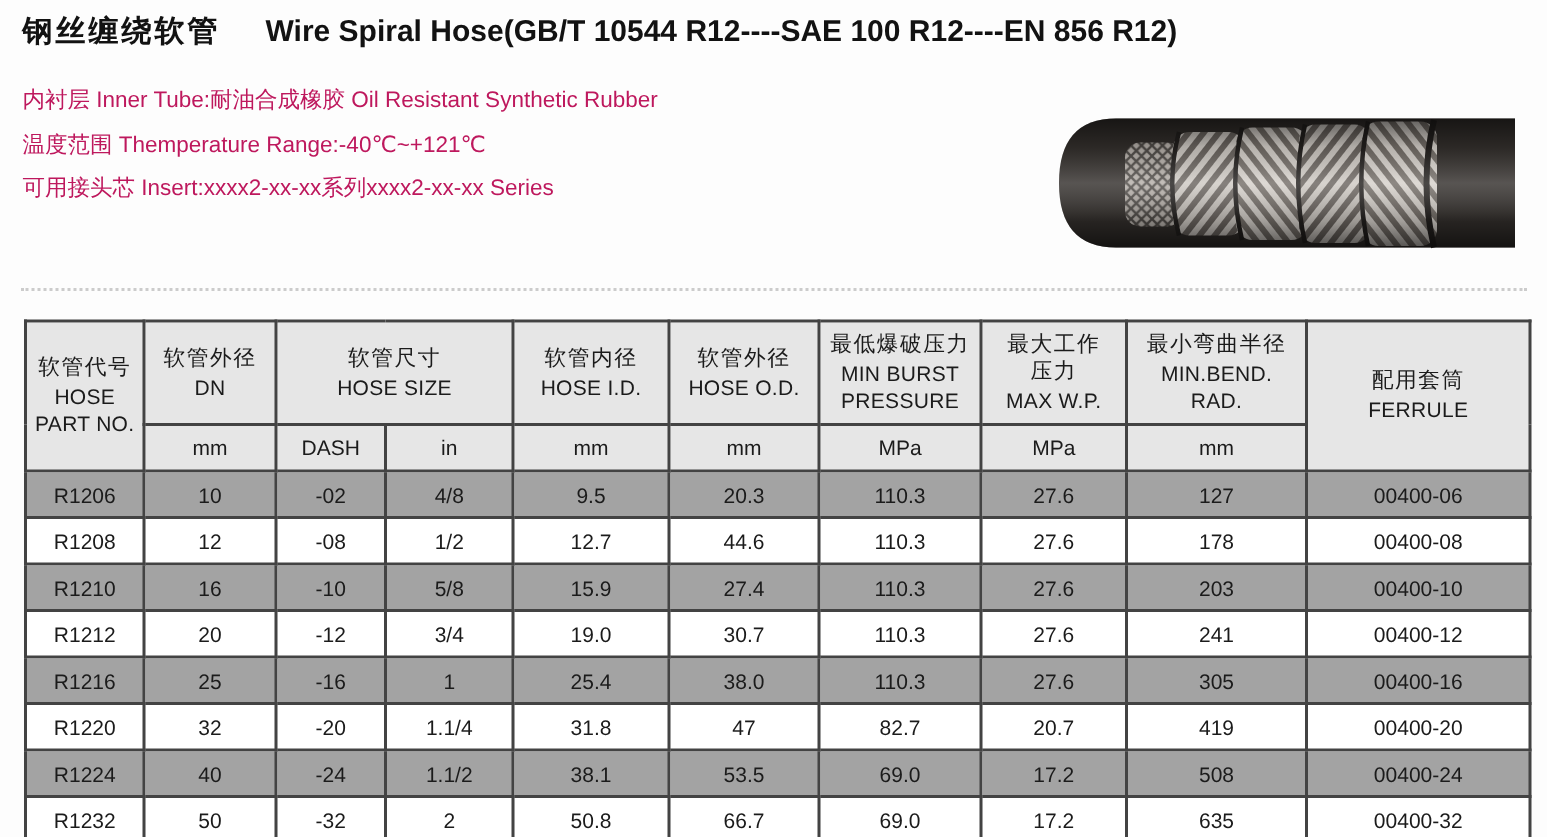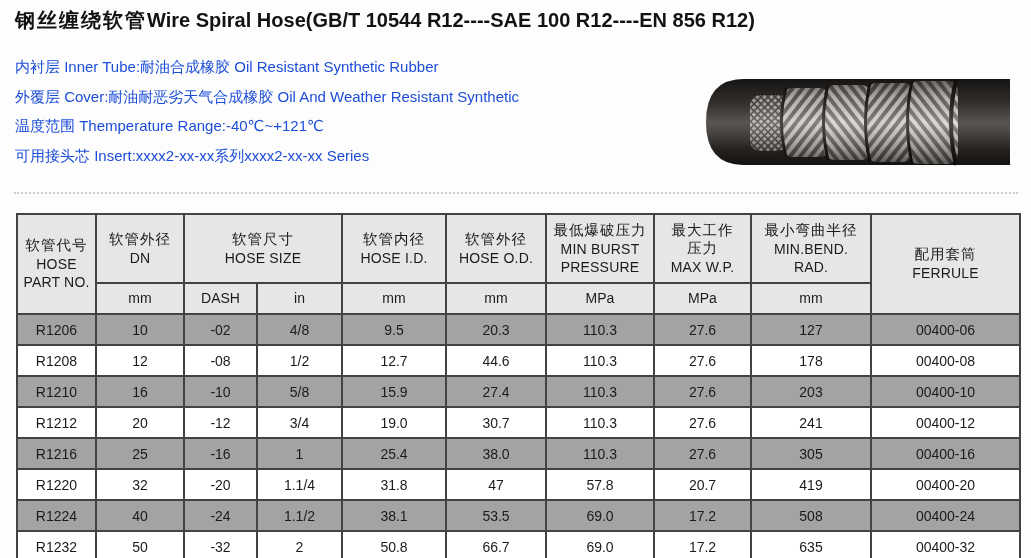--- a/index.html
+++ b/index.html
@@ -9,22 +9,22 @@
     font-family:"Liberation Sans","DejaVu Sans",sans-serif;
     color:#151515;
     position:relative;
     overflow:hidden;
   }
   .title-row {
     position:absolute; top:7px; left:15px;
     font-size:20px; font-weight:bold; white-space:nowrap;
     color:#121212;
   }
-  .title-zh { letter-spacing:2px; }
-  .specs { position:absolute; top:52px; left:15px; font-size:15px; color:#1d4ed8; }
+  .title-zh { margin-right:30px; letter-spacing:2px; }
+  .specs { position:absolute; top:52px; left:15px; font-size:15px; color:#be185d; }
   .spec-line { height:29.5px; line-height:29.5px; white-space:nowrap; }
   .hose-figure { position:absolute; left:698px; top:76px; width:312px; height:92px; }
   .dotted-rule {
     position:absolute; left:14px; top:192px; width:1004px;
     border-top:2px dotted #cccccc; height:0;
   }
   table.spec-table {
     position:absolute; left:16px; top:213px;
     border-collapse:collapse; table-layout:fixed;
     font-size:14px; border:2px solid #3d3d3d;
@@ -46,21 +46,20 @@
 </style>
 </head>
 <body>
 
 <div class="title-row">
   <span class="title-zh">钢丝缠绕软管</span><span class="title-en">Wire Spiral Hose(GB/T 10544 R12----SAE 100 R12----EN 856 R12)</span>
 </div>
 
 <div class="specs">
   <div class="spec-line">内衬层 Inner Tube:耐油合成橡胶 Oil Resistant Synthetic Rubber</div>
-  <div class="spec-line">外覆层 Cover:耐油耐恶劣天气合成橡胶 Oil And Weather Resistant Synthetic</div>
   <div class="spec-line">温度范围 Themperature Range:-40℃~+121℃</div>
   <div class="spec-line">可用接头芯 Insert:xxxx2-xx-xx系列xxxx2-xx-xx Series</div>
 </div>
 
 <div class="hose-figure">
   <svg width="312" height="92" viewBox="0 0 312 92">
     <defs>
       <pattern id="pDiagA" patternUnits="userSpaceOnUse" width="8" height="8" patternTransform="rotate(38)">
         <rect width="8" height="8" fill="#cfcac4"></rect>
         <rect width="4" height="8" fill="#6b6560"></rect>
@@ -226,21 +225,21 @@
         <td>305</td>
         <td>00400-16</td>
       </tr>
       <tr>
         <td>R1220</td>
         <td>32</td>
         <td>-20</td>
         <td>1.1/4</td>
         <td>31.8</td>
         <td>47</td>
-        <td>57.8</td>
+        <td>82.7</td>
         <td>20.7</td>
         <td>419</td>
         <td>00400-20</td>
       </tr>
       <tr class="shade">
         <td>R1224</td>
         <td>40</td>
         <td>-24</td>
         <td>1.1/2</td>
         <td>38.1</td>

